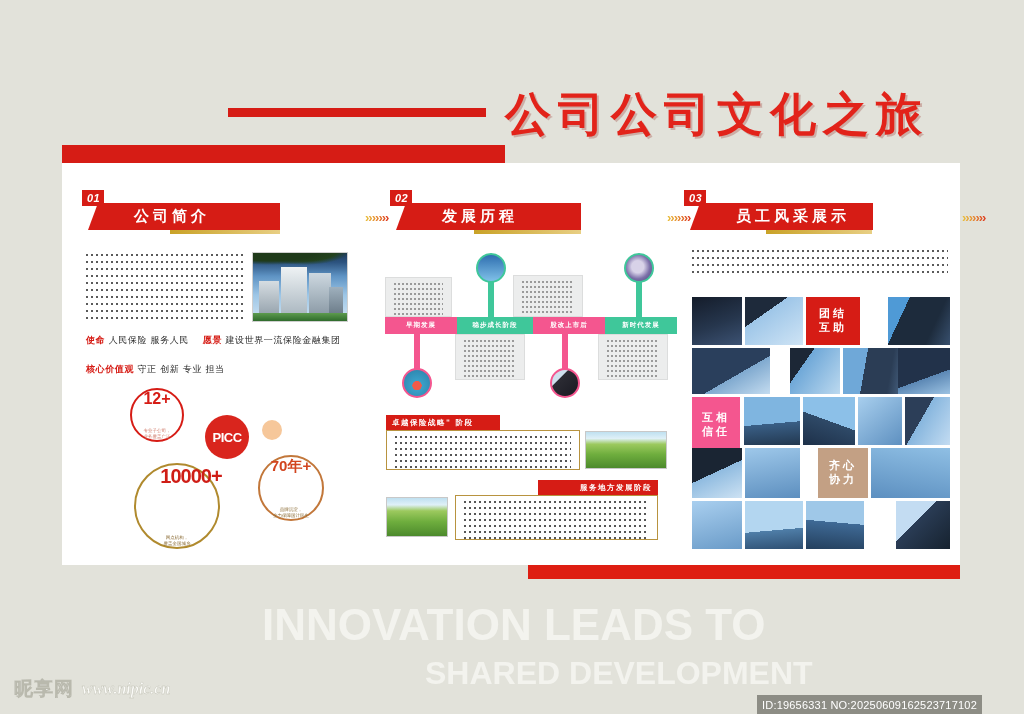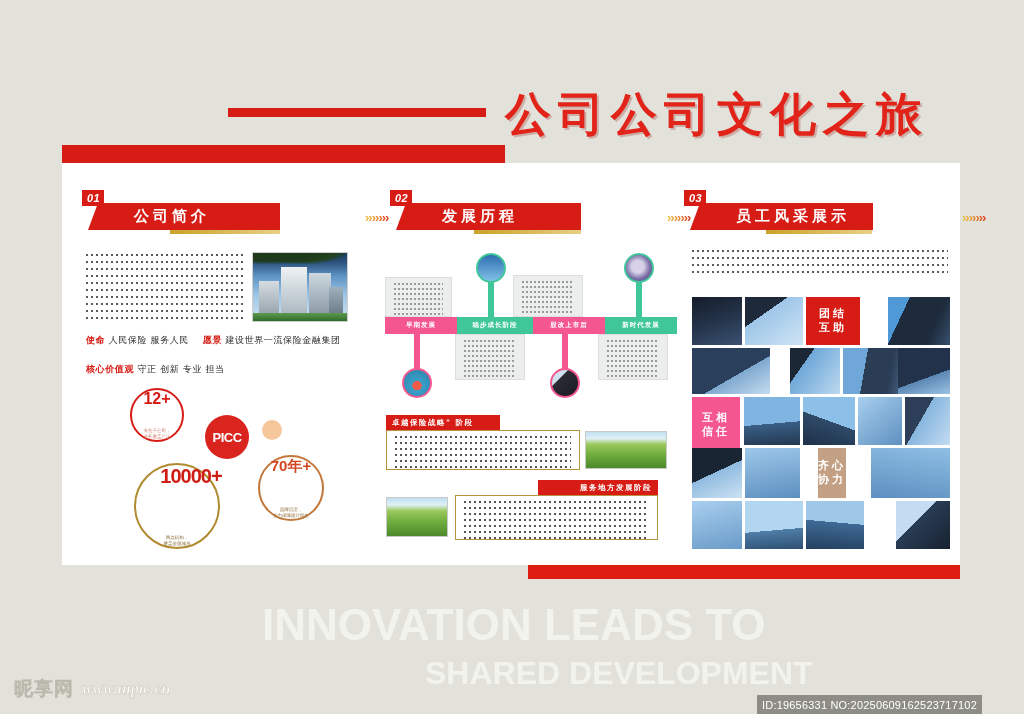--- a/index.html
+++ b/index.html
@@ -369,21 +369,21 @@
   <div class="ph" style="left:898px;top:348px;width:52px;height:46px;background:linear-gradient(160deg,#22324a 0 62%,#5b87b4 62%,#9cc2e2 100%);"></div>
 
   <div class="txt-tile" style="left:692px;top:397px;width:48px;height:56px;background:#f4568f;">互相<br>信任</div>
   <div class="ph" style="left:744px;top:397px;width:56px;height:48px;background:linear-gradient(175deg,#7fb5e0 0 55%,#3a5f86 55%,#223850 100%);"></div>
   <div class="ph" style="left:803px;top:397px;width:52px;height:48px;background:linear-gradient(200deg,#8cc0e8 0 50%,#2f4a68 50%,#1d3049 100%);"></div>
   <div class="ph" style="left:858px;top:397px;width:44px;height:48px;background:linear-gradient(140deg,#a8cfee,#5e90c0);"></div>
   <div class="ph" style="left:905px;top:397px;width:45px;height:48px;background:linear-gradient(120deg,#2c3e58 0 40%,#87b6de 40%,#c3dcf2 100%);"></div>
 
   <div class="ph" style="left:692px;top:448px;width:50px;height:50px;background:linear-gradient(155deg,#1a2533 0 48%,#8fbbe0 48%,#cde2f3 100%);"></div>
   <div class="ph" style="left:745px;top:448px;width:55px;height:50px;background:linear-gradient(170deg,#9ec8ea,#5d8fbf);"></div>
-  <div class="txt-tile" style="left:818px;top:448px;width:28px;height:50px;background:#c3a084;">齐心<br>协力</div>
+  <div class="txt-tile" style="left:818px;top:448px;width:50px;height:50px;background:#c3a084;">齐心<br>协力</div>
   <div class="ph" style="left:871px;top:448px;width:79px;height:50px;background:linear-gradient(190deg,#8fbfe4,#5c8fc0);"></div>
 
   <div class="ph" style="left:692px;top:501px;width:50px;height:48px;background:linear-gradient(165deg,#a9cfef,#6a9bc8);"></div>
   <div class="ph" style="left:745px;top:501px;width:58px;height:48px;background:linear-gradient(175deg,#b3d6f0 0 60%,#4f7ea8 60%,#2e4f72 100%);"></div>
   <div class="ph" style="left:806px;top:501px;width:58px;height:48px;background:linear-gradient(185deg,#9fc8e8 0 45%,#3f6a96 45%,#24405e 100%);"></div>
   <div class="ph" style="left:896px;top:501px;width:54px;height:48px;background:linear-gradient(135deg,#c3dcf2 0 40%,#2a3c55 40%,#16222f 100%);"></div>
 
   <div class="eng1">INNOVATION LEADS TO</div>
   <div class="eng2">SHARED DEVELOPMENT</div>
 

